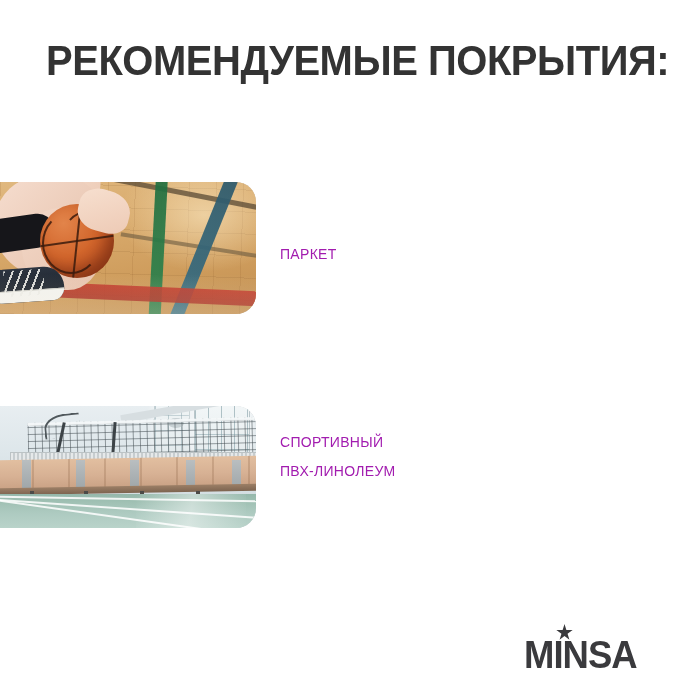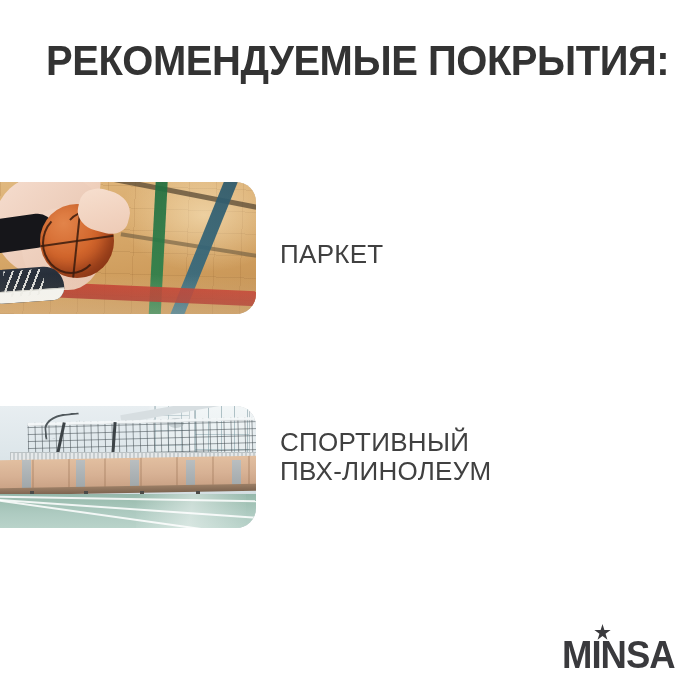--- a/index.html
+++ b/index.html
@@ -404,33 +404,33 @@
     height: 2px;
   }
   .gy-line-1 { left: -20px; top: 14px; width: 300px; transform: rotate(4deg); }
   .gy-line-2 { left: -20px; top: 24px; width: 300px; transform: rotate(8deg); }
   .gy-line-3 { left: -20px; top: 4px; width: 300px; transform: rotate(1deg); }
 
   
   .photo-label {
     position: absolute;
     left: 280px;
-    color: #404040;
-    font-size: 26px;
+    color: #a21caf;
+    font-size: 14px;
     line-height: 29px;
     letter-spacing: 0.3px;
     white-space: pre-line;
   }
   #label-parquet { top: 240px; }
   #label-pvc { top: 428px; }
 
   
   .brand-logo {
     position: absolute;
-    left: 562px;
+    left: 524px;
     top: 624px;
     width: 124px;
     height: 50px;
   }
   .brand-star {
     position: absolute;
     left: 32px;
     top: 0px;
     width: 17px;
     height: 17px;

